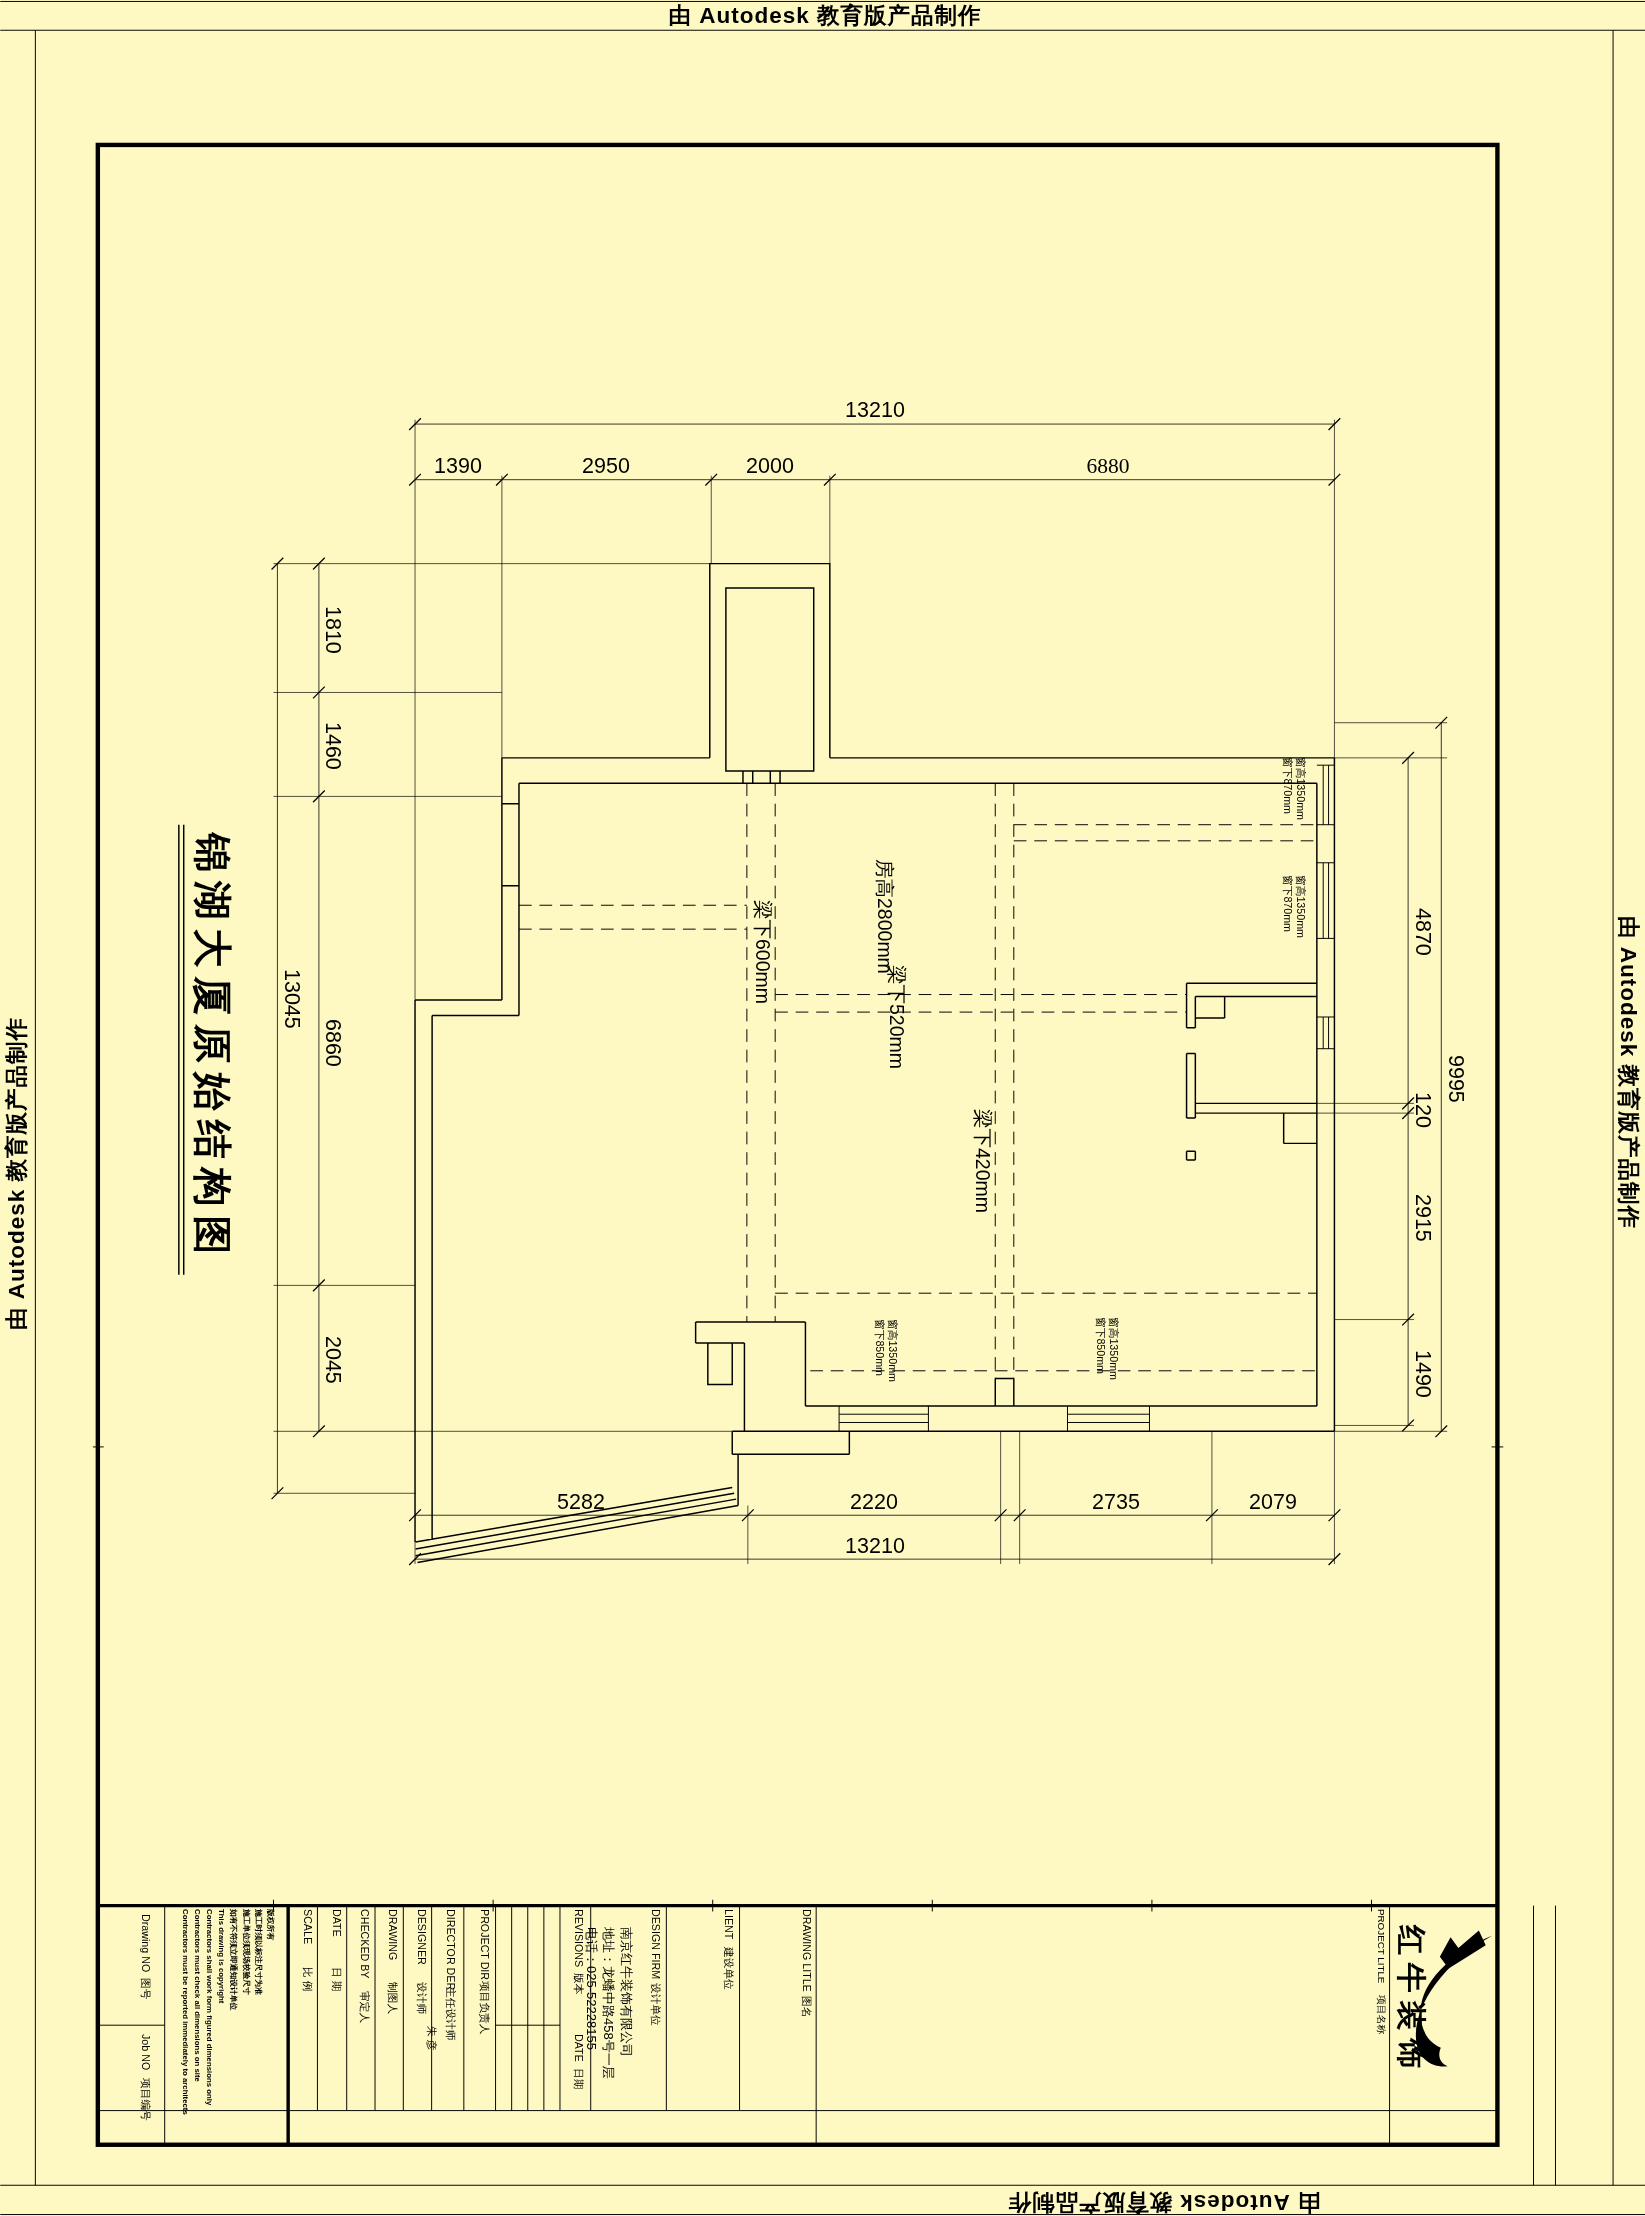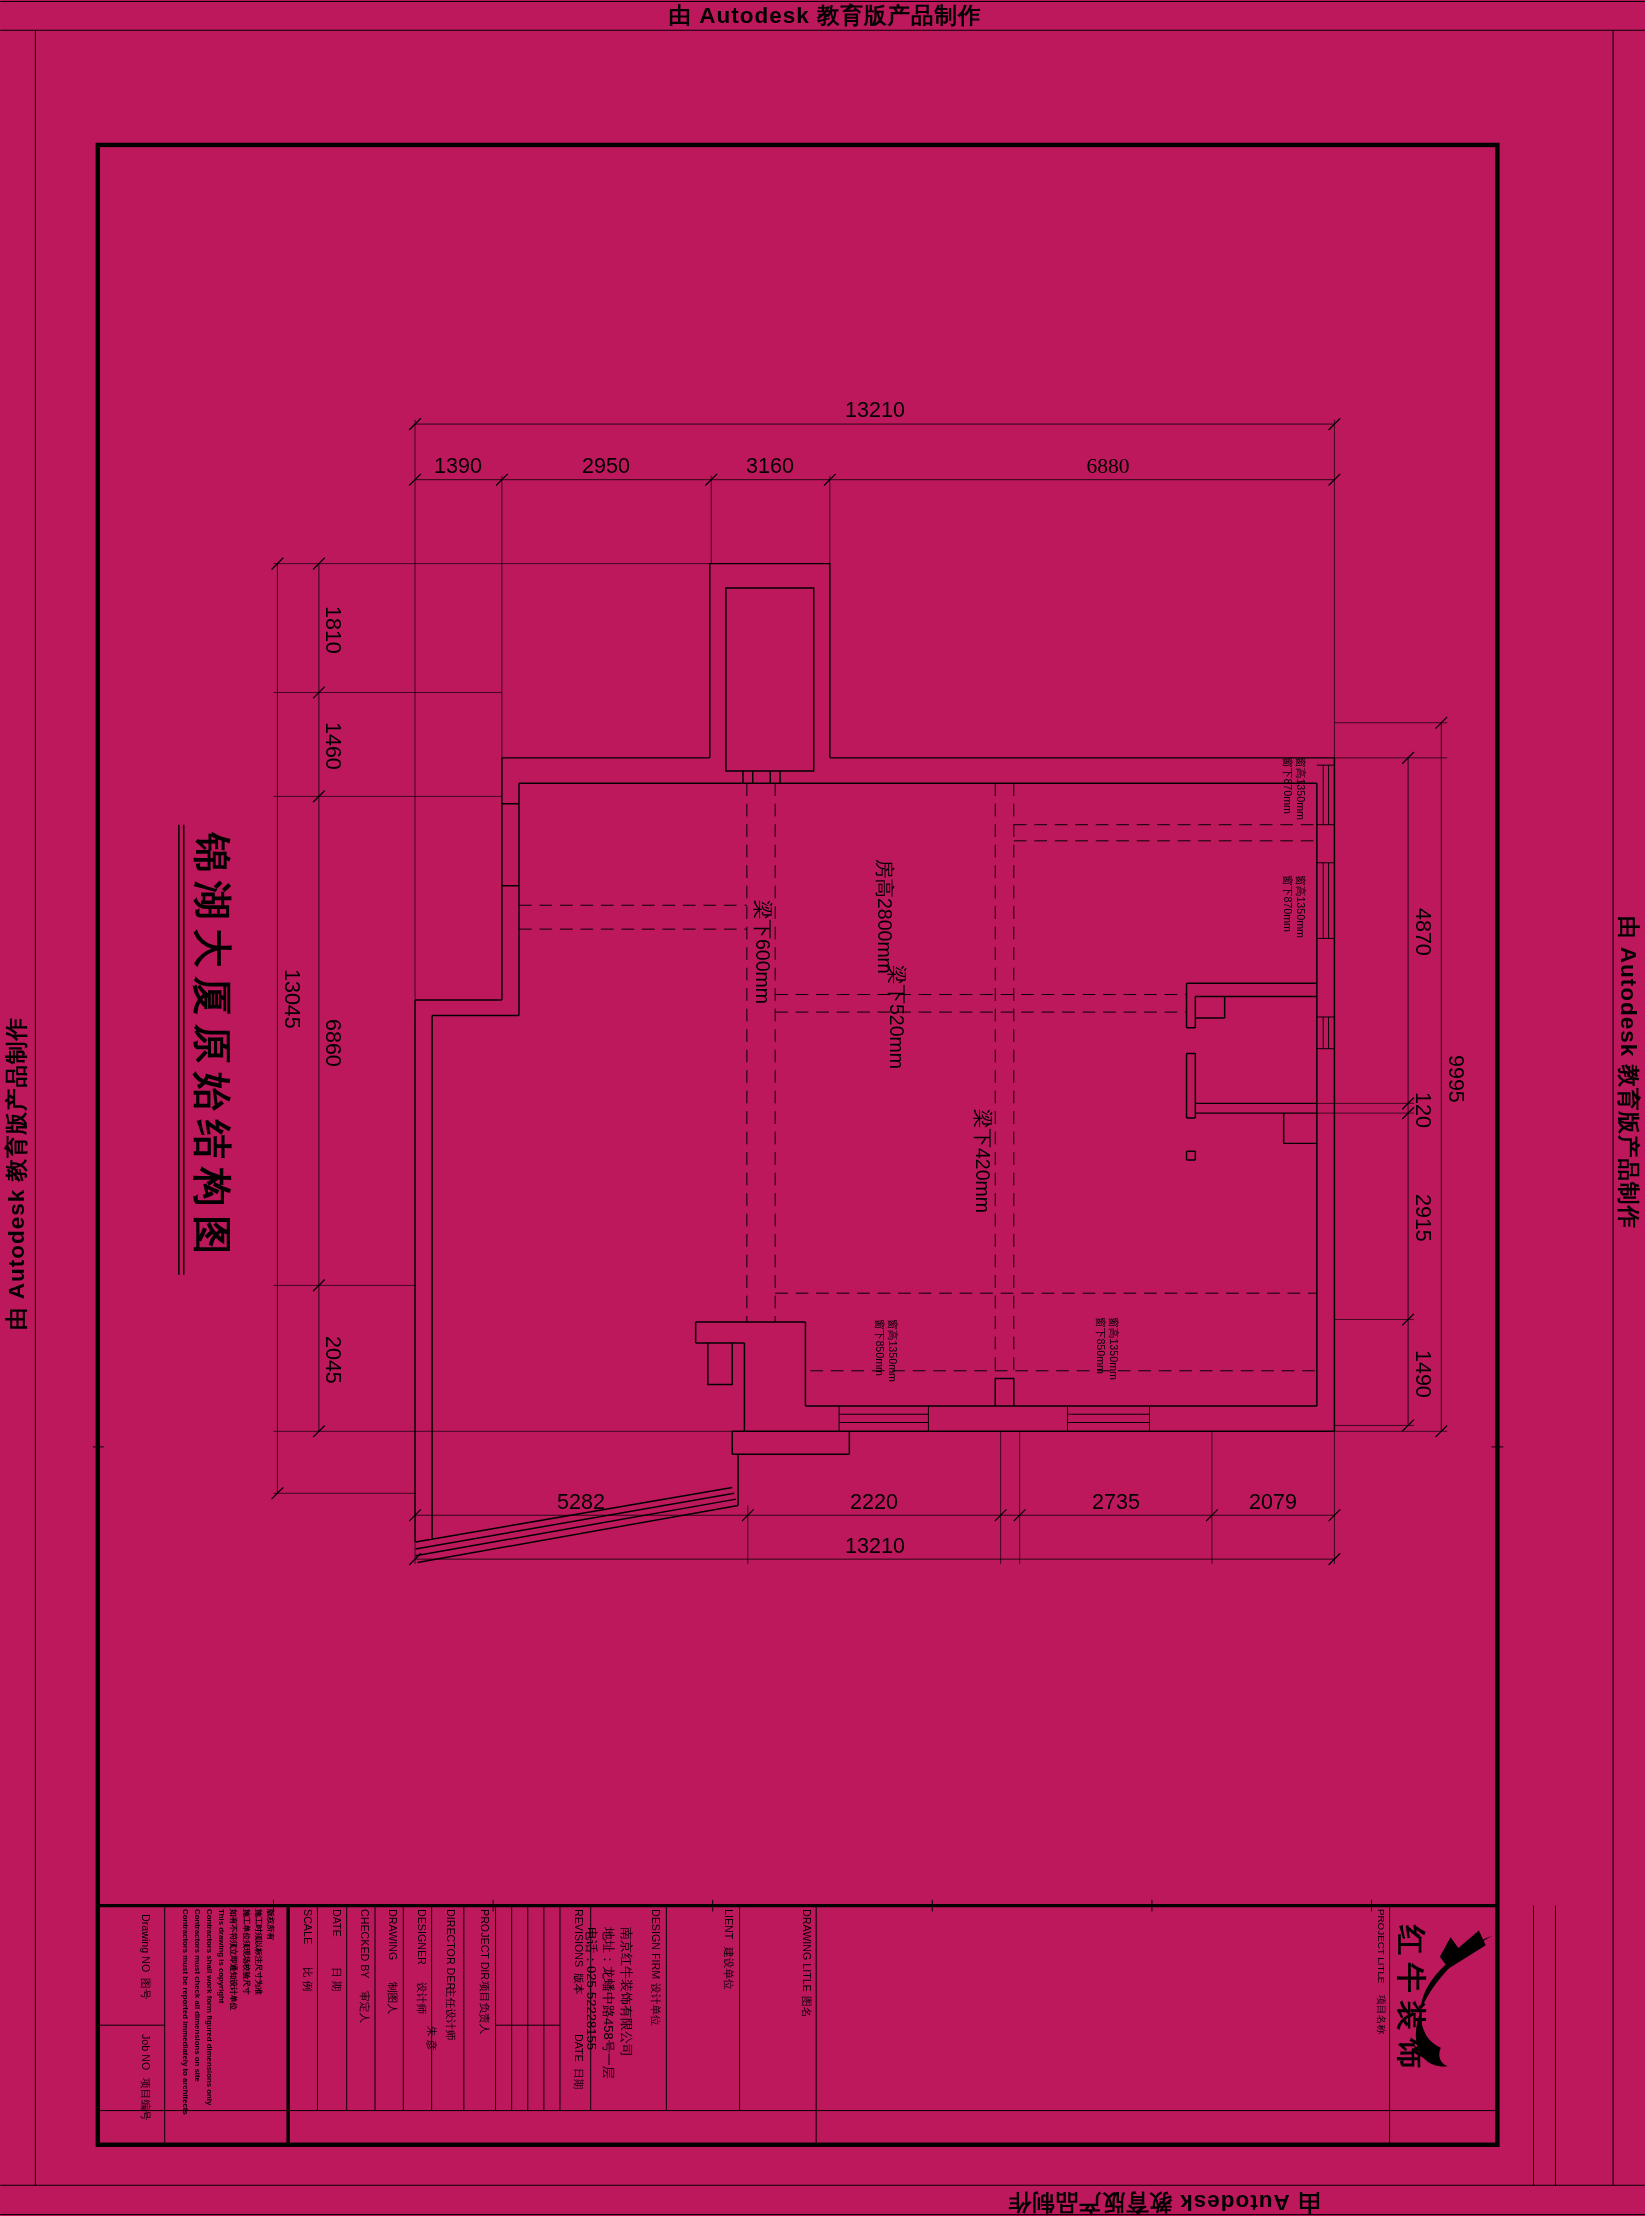--- a/index.html
+++ b/index.html
@@ -1,16 +1,16 @@
 <!DOCTYPE html>
 <html style="font-size:7.8px"><head>
 <meta charset="utf-8">
 <style>
   html,body{margin:0;padding:0;background:#888;}
-  .sheet{position:relative;width:1646px;height:2216px;background:#be185d;
+  .sheet{position:relative;width:1646px;height:2216px;background:#fef9c3;
          font-family:"Liberation Sans","DejaVu Sans",sans-serif;color:#000;overflow:hidden;}
   .sheet svg{position:absolute;left:0;top:0;}
   .txt{position:absolute;white-space:nowrap;line-height:1.15;}
   .pre{white-space:pre-line;}
   .rot{transform-origin:0 0;transform:rotate(90deg);}
   .rotccw{transform-origin:0 0;transform:rotate(-90deg);}
   .ctr{transform:translateX(-50%);}
   .ctr180{transform:translateX(-50%) rotate(180deg);}
   .banner{font-size:22.5px;font-weight:bold;letter-spacing:1px;}
   .dim{font-size:21.5px;}
@@ -104,21 +104,21 @@
   <div class="txt banner ctr" style="left:825px;top:2.9px;">由 Autodesk 教育版产品制作</div>
   <div class="txt banner ctr180" style="left:1164px;top:2189px;">由 Autodesk 教育版产品制作</div>
   <div class="txt banner rotccw" style="left:3.9px;top:1330px;">由 Autodesk 教育版产品制作</div>
   <div class="txt banner rot" style="left:1641px;top:916px;">由 Autodesk 教育版产品制作</div>
 
   <div class="txt title rot" style="left:234px;top:833px;">锦湖大厦原始结构图</div>
 
   <div class="txt dim ctr" style="left:875px;top:398px;">13210</div>
   <div class="txt dim ctr" style="left:458px;top:454px;">1390</div>
   <div class="txt dim ctr" style="left:606px;top:454px;text-align:right;">2950</div>
-  <div class="txt dim ctr" style="left:770px;top:454px;">3160</div>
+  <div class="txt dim ctr" style="left:770px;top:454px;">2000</div>
   <div class="txt dim ctr" style="left:1108px;top:454px;font-family:Liberation Serif, serif;">6880</div>
 
   <div class="txt dim ctr" style="left:581px;top:1490px;">5282</div>
   <div class="txt dim ctr" style="left:874px;top:1490px;">2220</div>
   <div class="txt dim ctr" style="left:1116px;top:1490px;">2735</div>
   <div class="txt dim ctr" style="left:1273px;top:1490px;">2079</div>
   <div class="txt dim ctr" style="left:875px;top:1534px;">13210</div>
 
   <div class="txt dim rot" style="left:345px;top:606px;">1810</div>
   <div class="txt dim rot" style="left:345px;top:722px;">1460</div>

